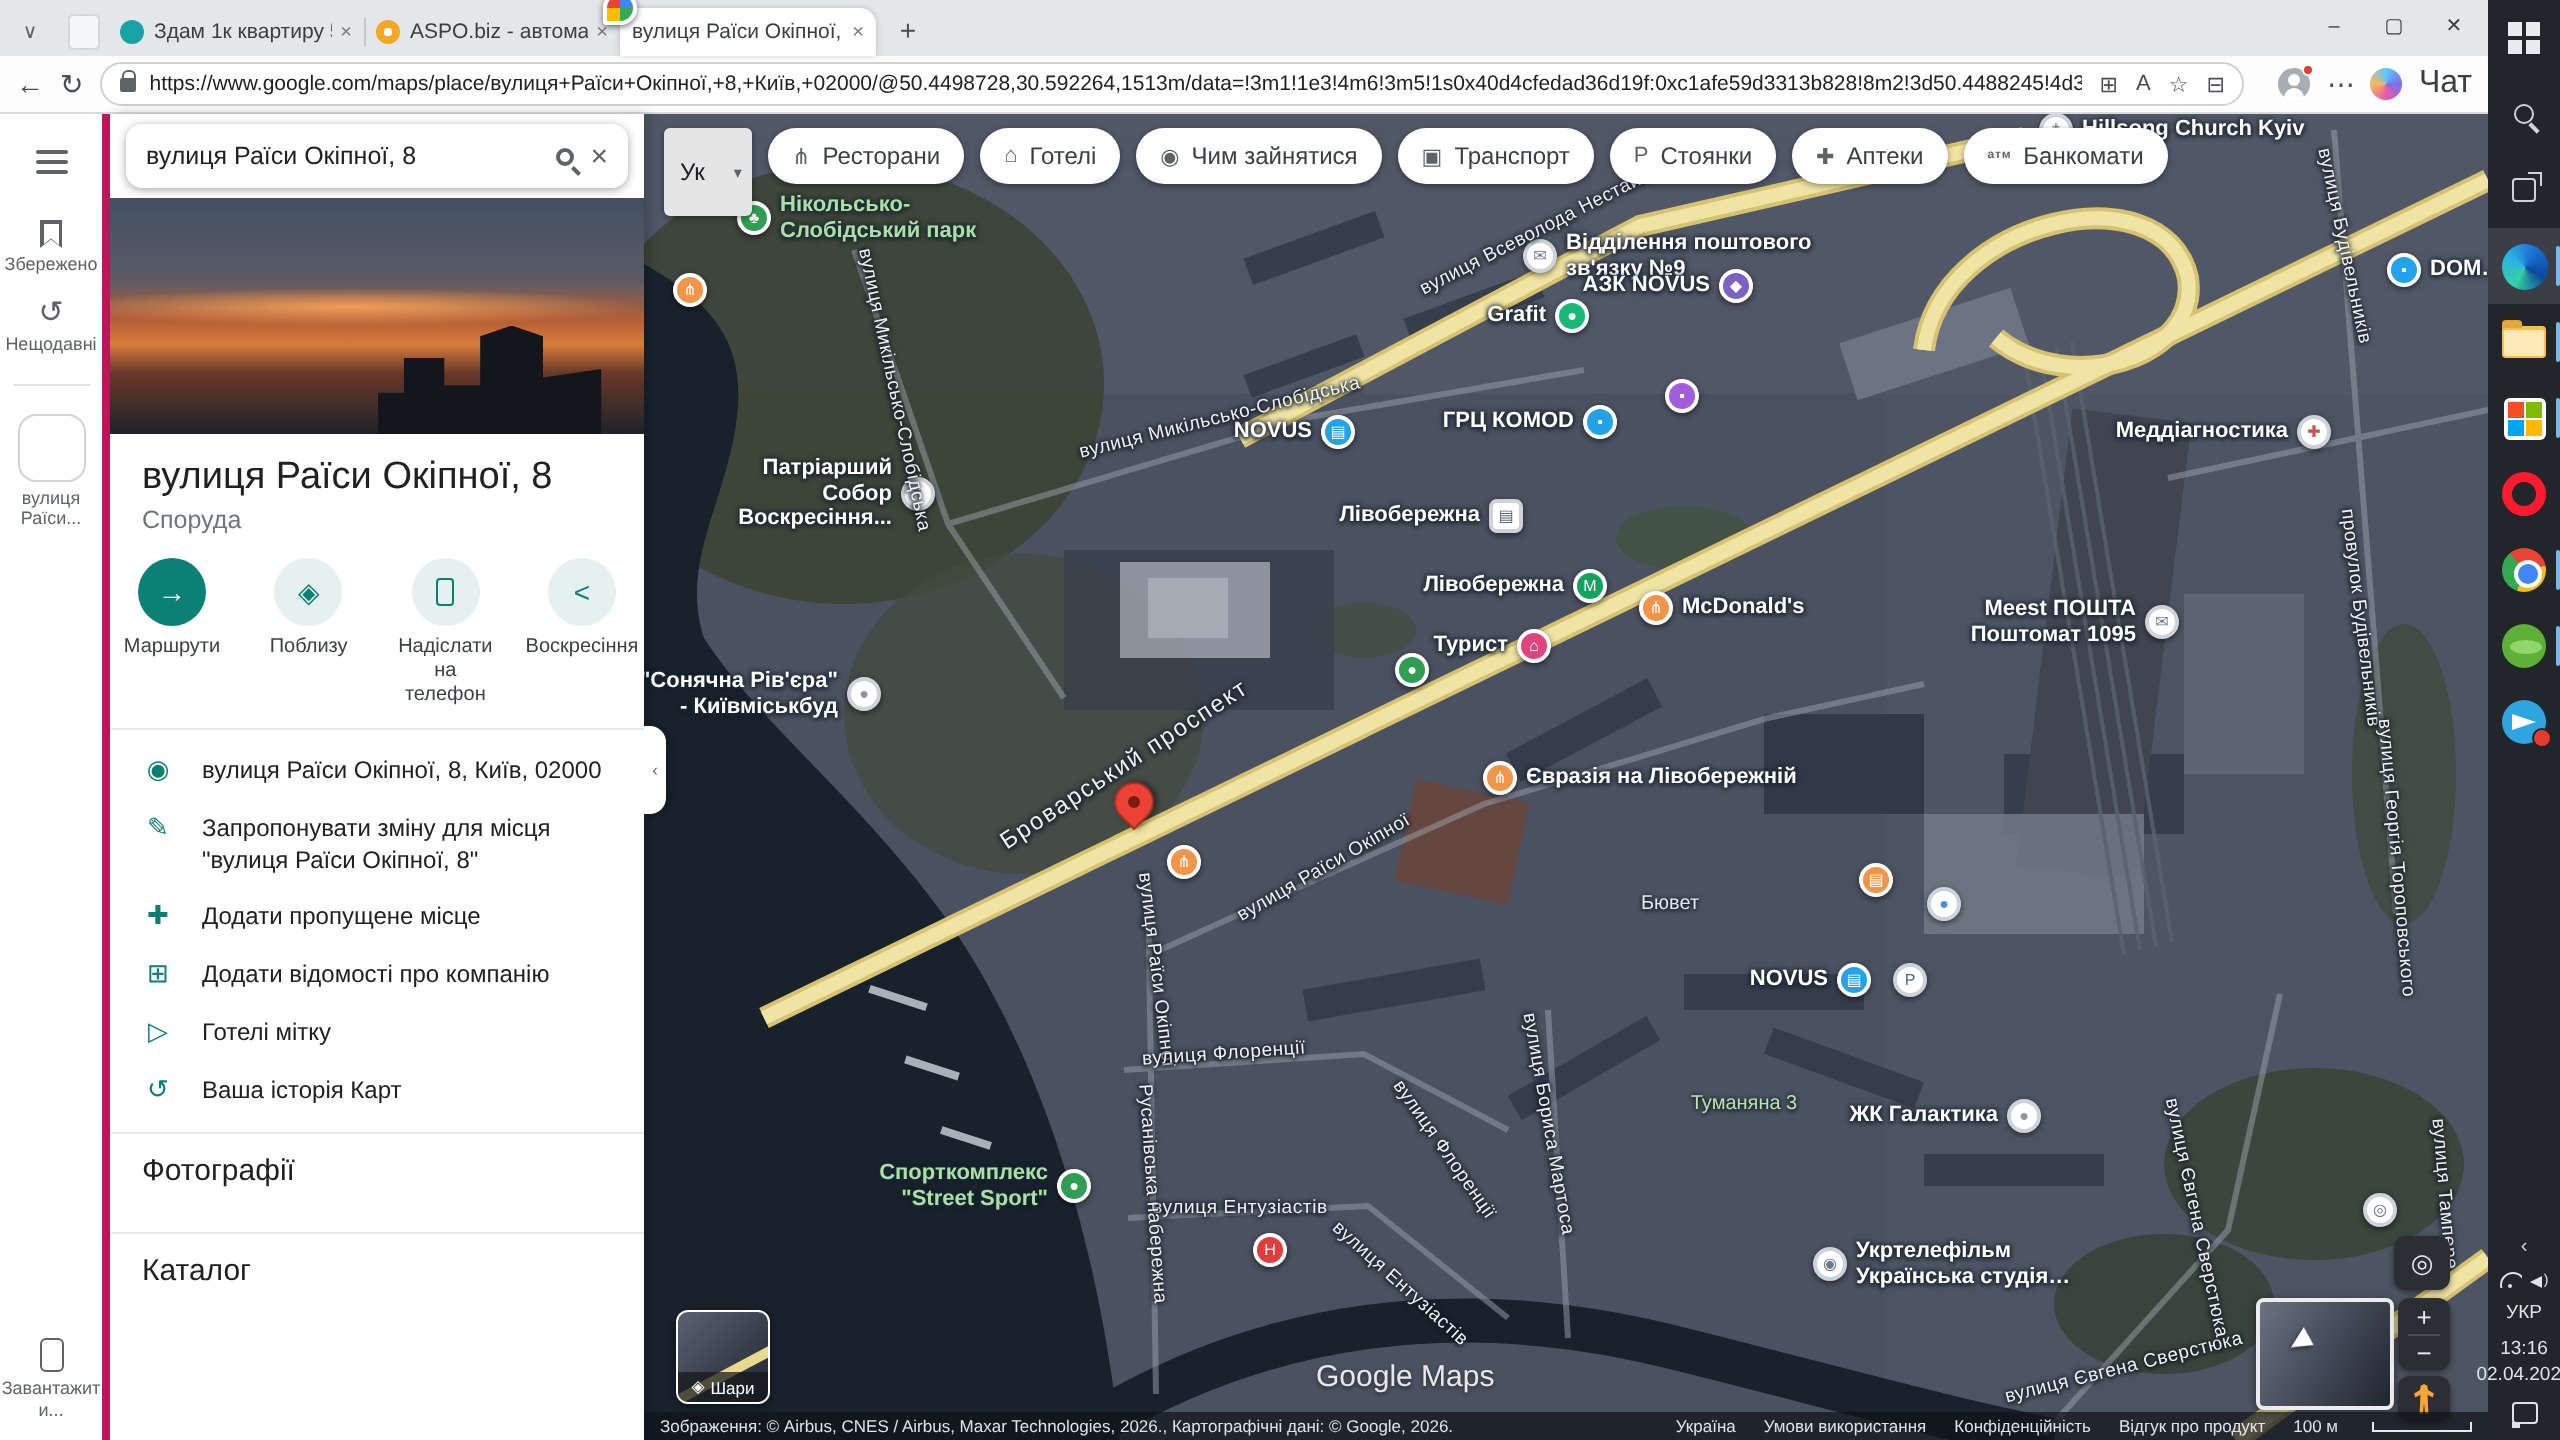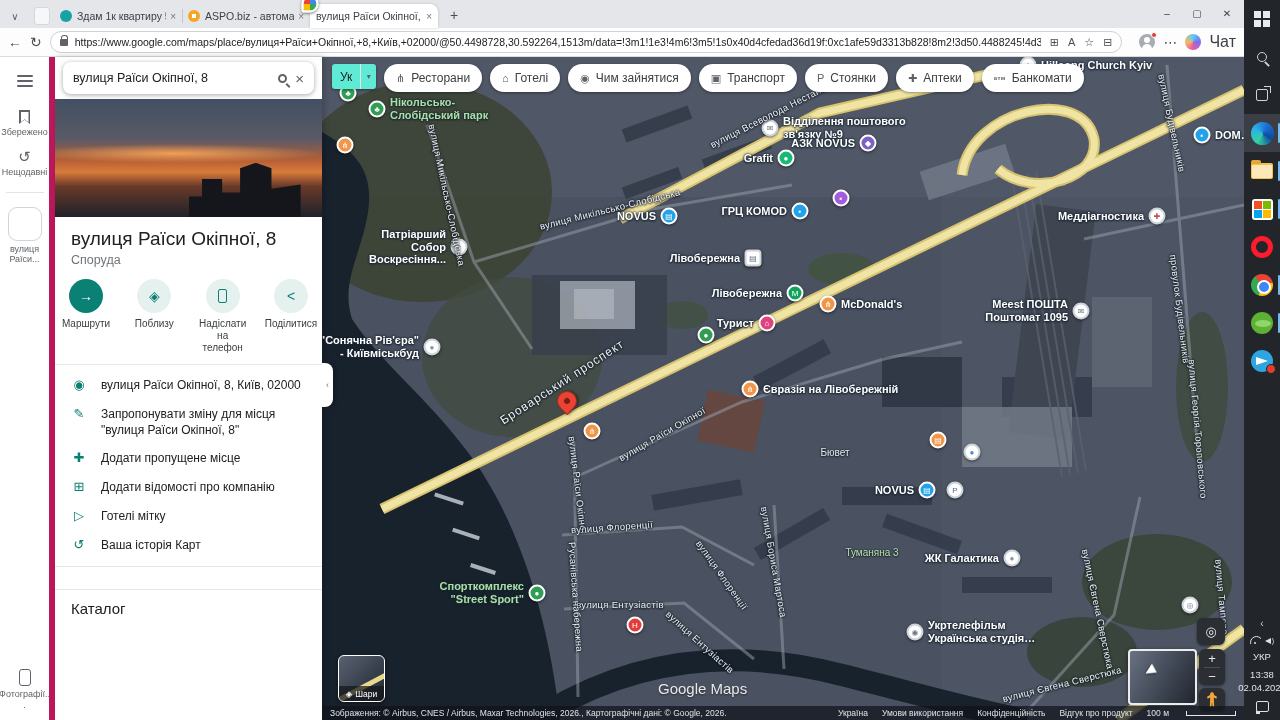--- a/index.html
+++ b/index.html
@@ -43,21 +43,21 @@
 .avatar::after{content:'';position:absolute;left:3px;top:10px;width:10px;height:6px;border-radius:5px 5px 0 0;background:#fff}
 .avatar .dot{position:absolute;right:-2px;top:-2px;width:6px;height:6px;border-radius:50%;background:#e33b2e;border:1px solid #fff}
 .copilot{width:16px;height:16px;border-radius:50%;flex:none;
   background:conic-gradient(#5ec9f8,#7a6ff0,#e85aa7,#f8b95e,#5ec9f8)}
 .chatlbl{font-size:16px;color:#3b3f44}
 
 
 .content{position:relative;display:flex;height:663px}
 
 
-.rail{width:55px;flex:none;background:#fff;border-right:6px solid #be185d;display:flex;flex-direction:column;
+.rail{width:55px;flex:none;background:#fff;border-right:4px solid #be185d;display:flex;flex-direction:column;
   align-items:center;font-size:9px;color:#5f6368;text-align:center}
 .burger{margin:15px 0 14px;width:16px}
 .burger i{display:block;height:2px;background:#5f6368;margin:3px 0;border-radius:1px}
 .railitem{margin:6px 0;display:flex;flex-direction:column;align-items:center;gap:3px;width:52px;word-break:break-word;line-height:1.15}
 .bmk{width:11px;height:14px;background:#5f6368;clip-path:polygon(0 0,100% 0,100% 100%,50% 70%,0 100%);position:relative}
 .bmk i{position:absolute;left:1.5px;top:1.5px;right:1.5px;bottom:1.5px;background:#fff;
   clip-path:polygon(0 0,100% 0,100% 100%,50% 70%,0 100%)}
 .hist{font-size:15px;color:#5f6368;line-height:1}
 .raildiv{width:38px;height:1px;background:#e0e3e7;margin:8px 0}
 .thumb{width:34px;height:34px;border-radius:9px;border:1px solid #cfd4da;
@@ -122,21 +122,21 @@
   color:#fff;line-height:1.15;text-shadow:0 1px 2px #1c2733,0 0 3px #1c2733,0 0 2px #1c2733}
 .plabel.right{left:13px;text-align:left}
 .plabel.left{right:13px;text-align:right}
 .plabel.wrap{white-space:normal}
 .maplabel{position:absolute;transform:translate(-50%,-50%);white-space:nowrap;font-size:10px;color:#e4e9f0;
   text-shadow:0 1px 2px #141d27,0 0 2px #141d27}
 .dest{position:absolute;left:-10px;top:-26px;width:20px;height:20px;background:#ea4335;border:1px solid #a92d20;
   border-radius:50% 50% 50% 0;transform:rotate(-45deg);box-shadow:1px 1px 3px rgba(0,0,0,.5)}
 .dest::after{content:'';position:absolute;left:6px;top:6px;width:6px;height:6px;border-radius:50%;background:#7c1d12}
 
-.langbox{position:absolute;left:10px;top:7px;height:25px;display:flex;background:#5eead4;border-radius:3px;
+.langbox{position:absolute;left:10px;top:7px;height:44px;display:flex;background:#e5e5e5;border-radius:3px;
   box-shadow:0 1px 3px rgba(0,0,0,.4);overflow:hidden;z-index:8}
 .langbox .lg{padding:0 8px;display:flex;align-items:center;font-size:12px;color:#202124}
 .langbox .car{width:16px;display:flex;align-items:center;justify-content:center;border-left:1px solid #e4e6e9;
   color:#5f6368;font-size:8px}
 .chips{position:absolute;left:62px;top:7px;display:flex;gap:8px;z-index:8}
 .chip{height:28px;background:#fff;border-radius:14px;box-shadow:0 1px 3px rgba(0,0,0,.4);display:flex;
   align-items:center;padding:0 12px;font-size:12px;color:#3c4043;white-space:nowrap}
 .chip-ic{margin-right:6px;color:#5f6368;font-size:11px}
 .chip-ic.atm{font-size:6px;font-weight:700;letter-spacing:.4px}
 .collapse{position:absolute;left:0;top:306px;width:11px;height:44px;background:#fff;border-radius:0 8px 8px 0;
@@ -283,21 +283,21 @@
           <span class="hist">↺</span>
           <span>Нещодавні</span>
         </div>
         <div class="raildiv"></div>
         <div class="railitem">
           <span class="thumb"></span>
           <span>вулиця Раїси...</span>
         </div>
         <div class="railitem raildl">
           <span class="phone"></span>
-          <span>Фотографії...</span>
+          <span>Завантажити...</span>
         </div>
       </div>
 
       <div class="panel">
         <div class="searchrow">
           <div class="searchpill">
             <input value="вулиця Раїси Окіпної, 8" style="">
             <span class="mag"></span>
             <span class="closex">×</span>
           </div>
@@ -317,21 +317,21 @@
               <div class="actl">Поблизу</div>
             </div>
             <div class="act">
               <div class="actc">
                 <span class="tphone"></span>
               </div>
               <div class="actl">Надіслати на телефон</div>
             </div>
             <div class="act">
               <div class="actc">&lt;</div>
-              <div class="actl">Поділитися</div>
+              <div class="actl">Воскресіння</div>
             </div>
           </div>
         <div class="pdiv"></div>
         <div class="info">
             <div class="irow">
               <span class="iic">◉</span>
               <span class="itx">вулиця Раїси Окіпної, 8, Київ, 02000</span>
             </div>
             <div class="irow">
               <span class="iic">✎</span>
@@ -349,20 +349,21 @@
               <span class="iic">▷</span>
               <span class="itx">Готелі мітку</span>
             </div>
             <div class="irow">
               <span class="iic">↺</span>
               <span class="itx">Ваша історія Карт</span>
             </div>
           </div>
         <div class="pdiv"></div>
         <div class="sect">
+          <div class="shead">Фотографії</div>
         </div>
         <div class="pdiv"></div>
         <div class="sect">
           <div class="shead">Каталог</div>
 
         </div>
       </div>
 
       <div class="map">
         <svg width="922" height="663" viewBox="0 0 922 663">
@@ -705,19 +706,19 @@
       <span class="trchev">‹</span>
       <span class="trrow">
         <span class="wifi"></span>
         <span class="spk">
             <i></i>
             <b>)</b>
           </span>
       </span>
       <span class="trlang">УКР</span>
       <span class="trclock">
-        <span>13:38</span><br>
+        <span>13:16</span><br>
         <span>02.04.2026</span>
       </span>
       <span class="trnotif"></span>
     </div>
   </div>
 </div>
 
 </body></html>

